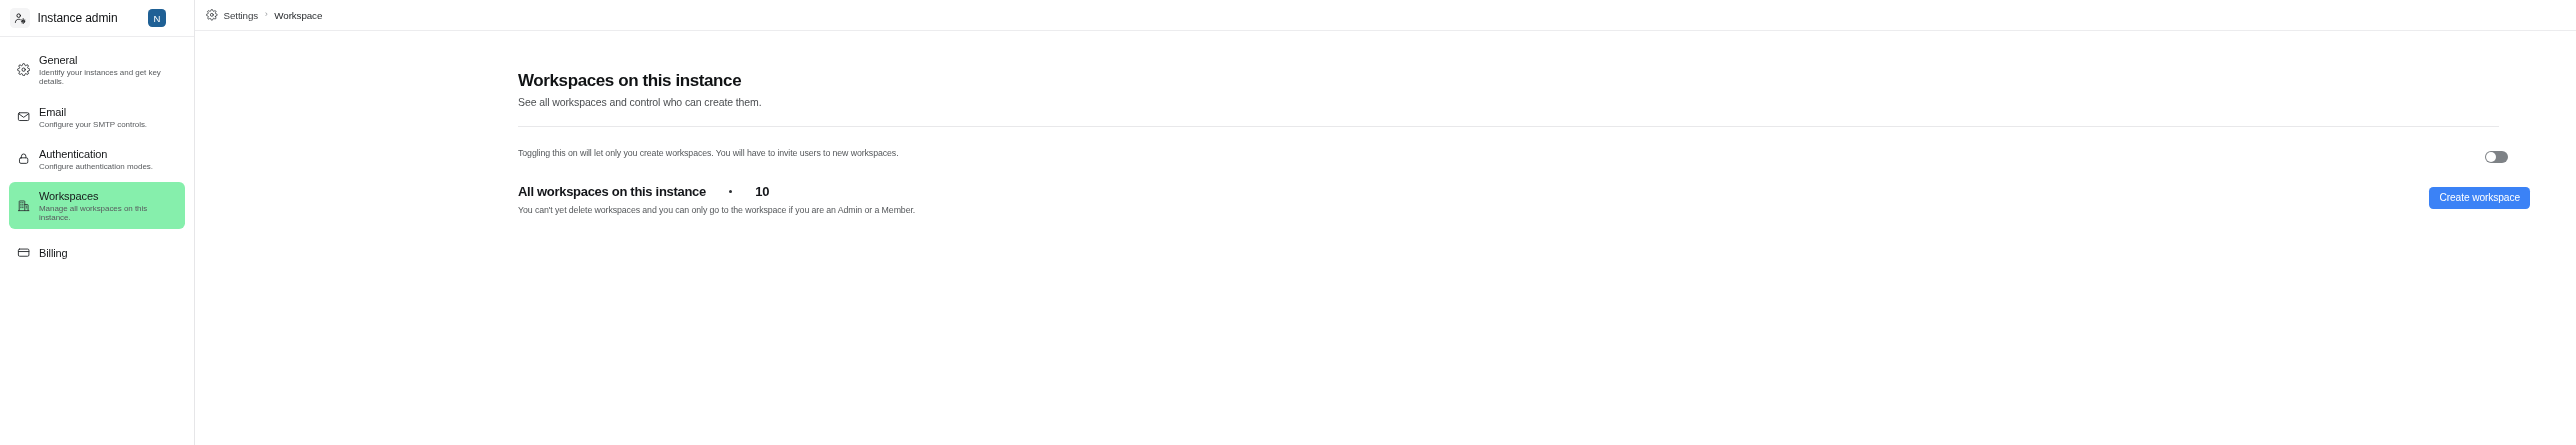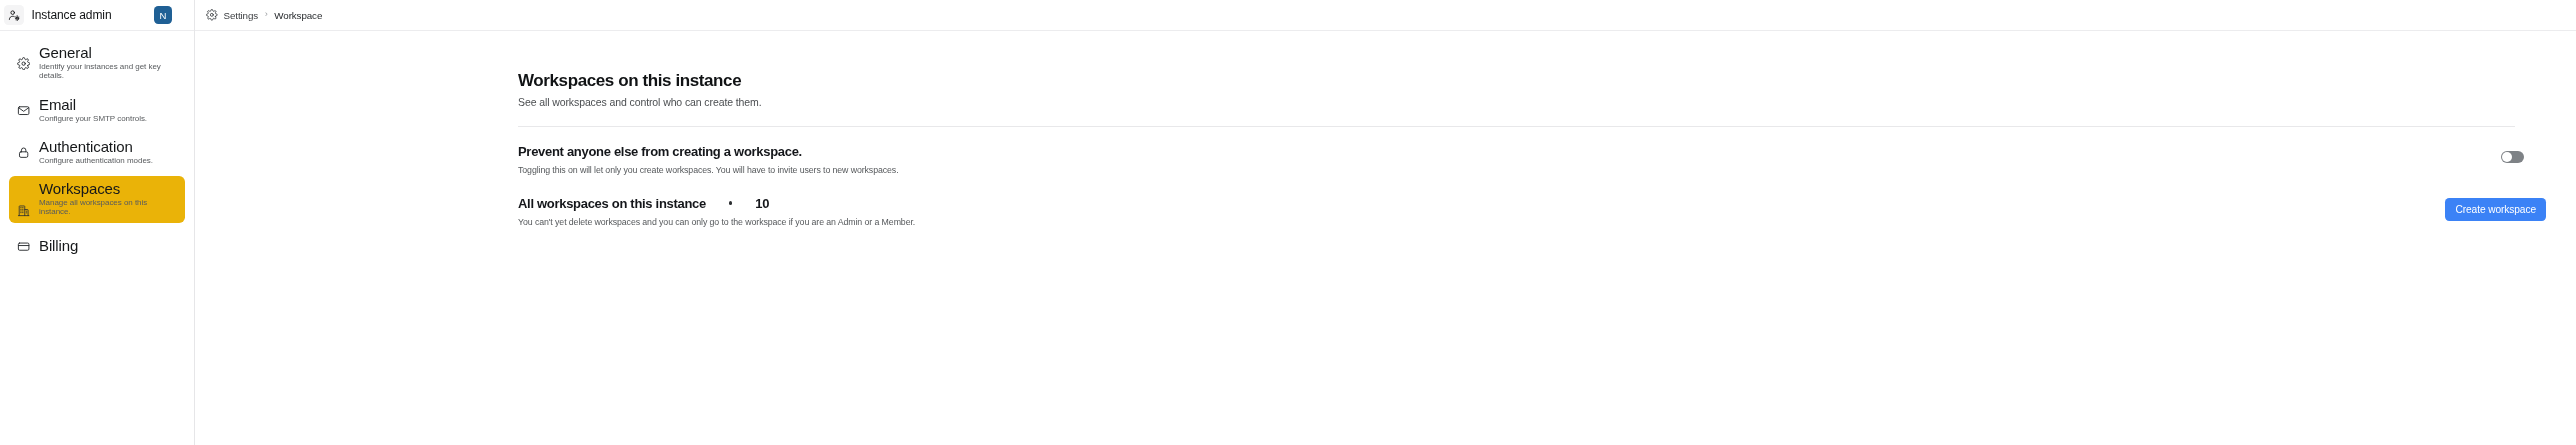--- a/index.html
+++ b/index.html
@@ -23,25 +23,25 @@
   .sidebar {
     width: 195px;
     height: 445px;
     flex: 0 0 195px;
     border-right: 0.8px solid #e6e6e8;
     background: #ffffff;
     position: relative;
     overflow: hidden;
   }
   .sidebar-header {
-    height: 31px;
+    height: 37px;
     display: flex;
     align-items: center;
     gap: 7.5px;
-    padding: 0 4px;
+    padding: 0 10px;
     border-bottom: 0.8px solid #ececee;
   }
   .admin-icon-box {
     width: 20px;
     height: 20px;
     border-radius: 4.2px;
     background: #f4f4f5;
     display: flex;
     align-items: center;
     justify-content: center;
@@ -79,33 +79,33 @@
   }
   .nav-item {
     display: flex;
     align-items: center;
     gap: 8.3px;
     padding: 5.8px 7.5px;
     border-radius: 5.8px;
     background: transparent;
     min-height: 37px;
   }
-  .nav-item.active { background: #eab308; align-items: flex-end; }
+  .nav-item.active { background: #86efac; }
   .nav-icon {
     width: 14px;
     flex: 0 0 14px;
     display: flex;
     align-items: center;
     justify-content: center;
     color: #2b2e31;
   }
   .nav-icon svg { display: block; }
   .nav-text { min-width: 0; }
   .nav-label {
-    font-size: 15px;
+    font-size: 11px;
     line-height: 11.7px;
     color: #16181a;
     font-weight: 400;
     letter-spacing: -0.1px;
   }
   .nav-desc {
     font-size: 8px;
     line-height: 9.7px;
     color: #585b5e;
     margin-top: 0.8px;
@@ -143,21 +143,21 @@
     padding: 0 0.8px;
   }
   .bc-current {
     font-size: 9.8px;
     color: #26292c;
     letter-spacing: -0.1px;
   }
 
   .content {
     padding-left: 323px;
-    padding-right: 30px;
+    padding-right: 46px;
     padding-top: 39px;
   }
 
   .section-title {
     font-size: 17px;
     font-weight: 700;
     color: #111315;
     letter-spacing: -0.4px;
     line-height: 22px;
   }
@@ -361,21 +361,20 @@
 
     <div class="content">
 
       <h1 class="section-title">Workspaces on this instance</h1>
       <p class="section-sub">See all workspaces and control who can create them.</p>
 
       <div class="hr"></div>
 
       <div class="row">
         <div class="row-text">
-          <h2 class="row-title">Prevent anyone else from creating a workspace.</h2>
           <p class="row-desc">Toggling this on will let only you create workspaces. You will have to invite users to new workspaces.</p>
         </div>
         <div class="toggle">
           <span class="knob"></span>
         </div>
       </div>
 
       <div class="row bottom">
         <div class="row-text">
           <div class="count-head">

